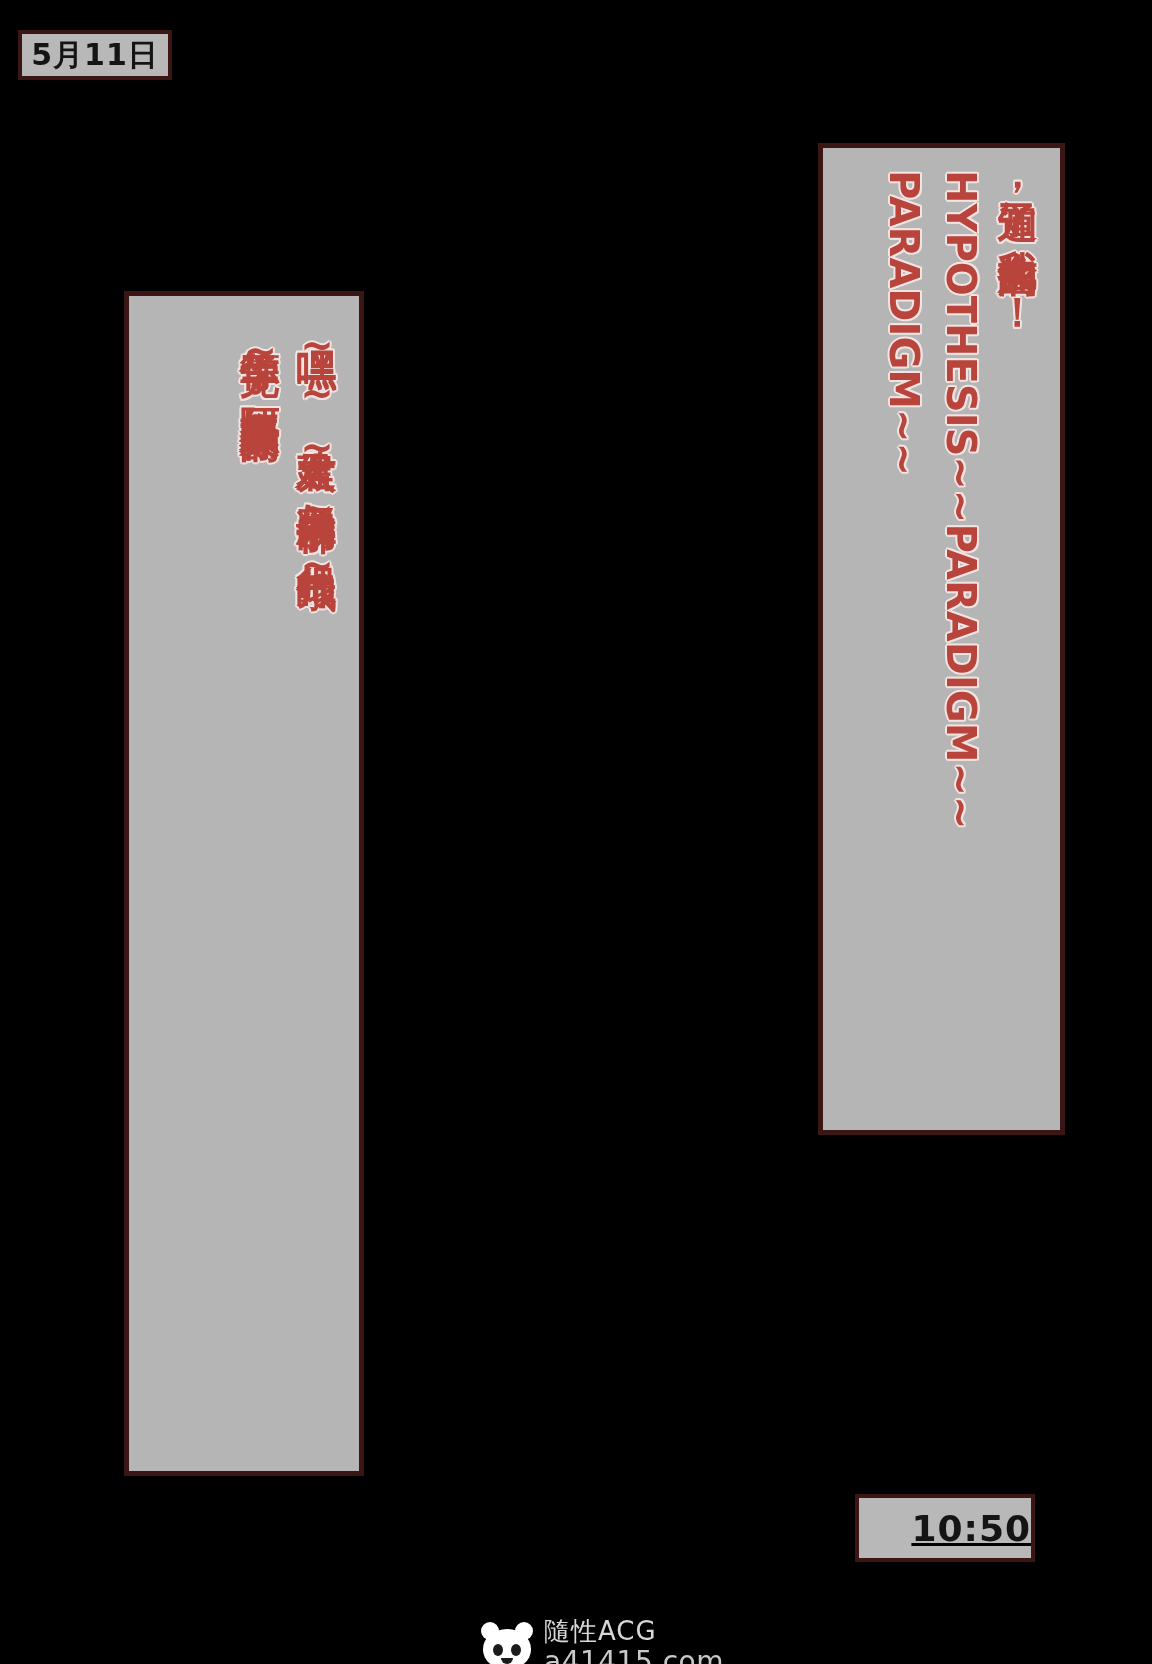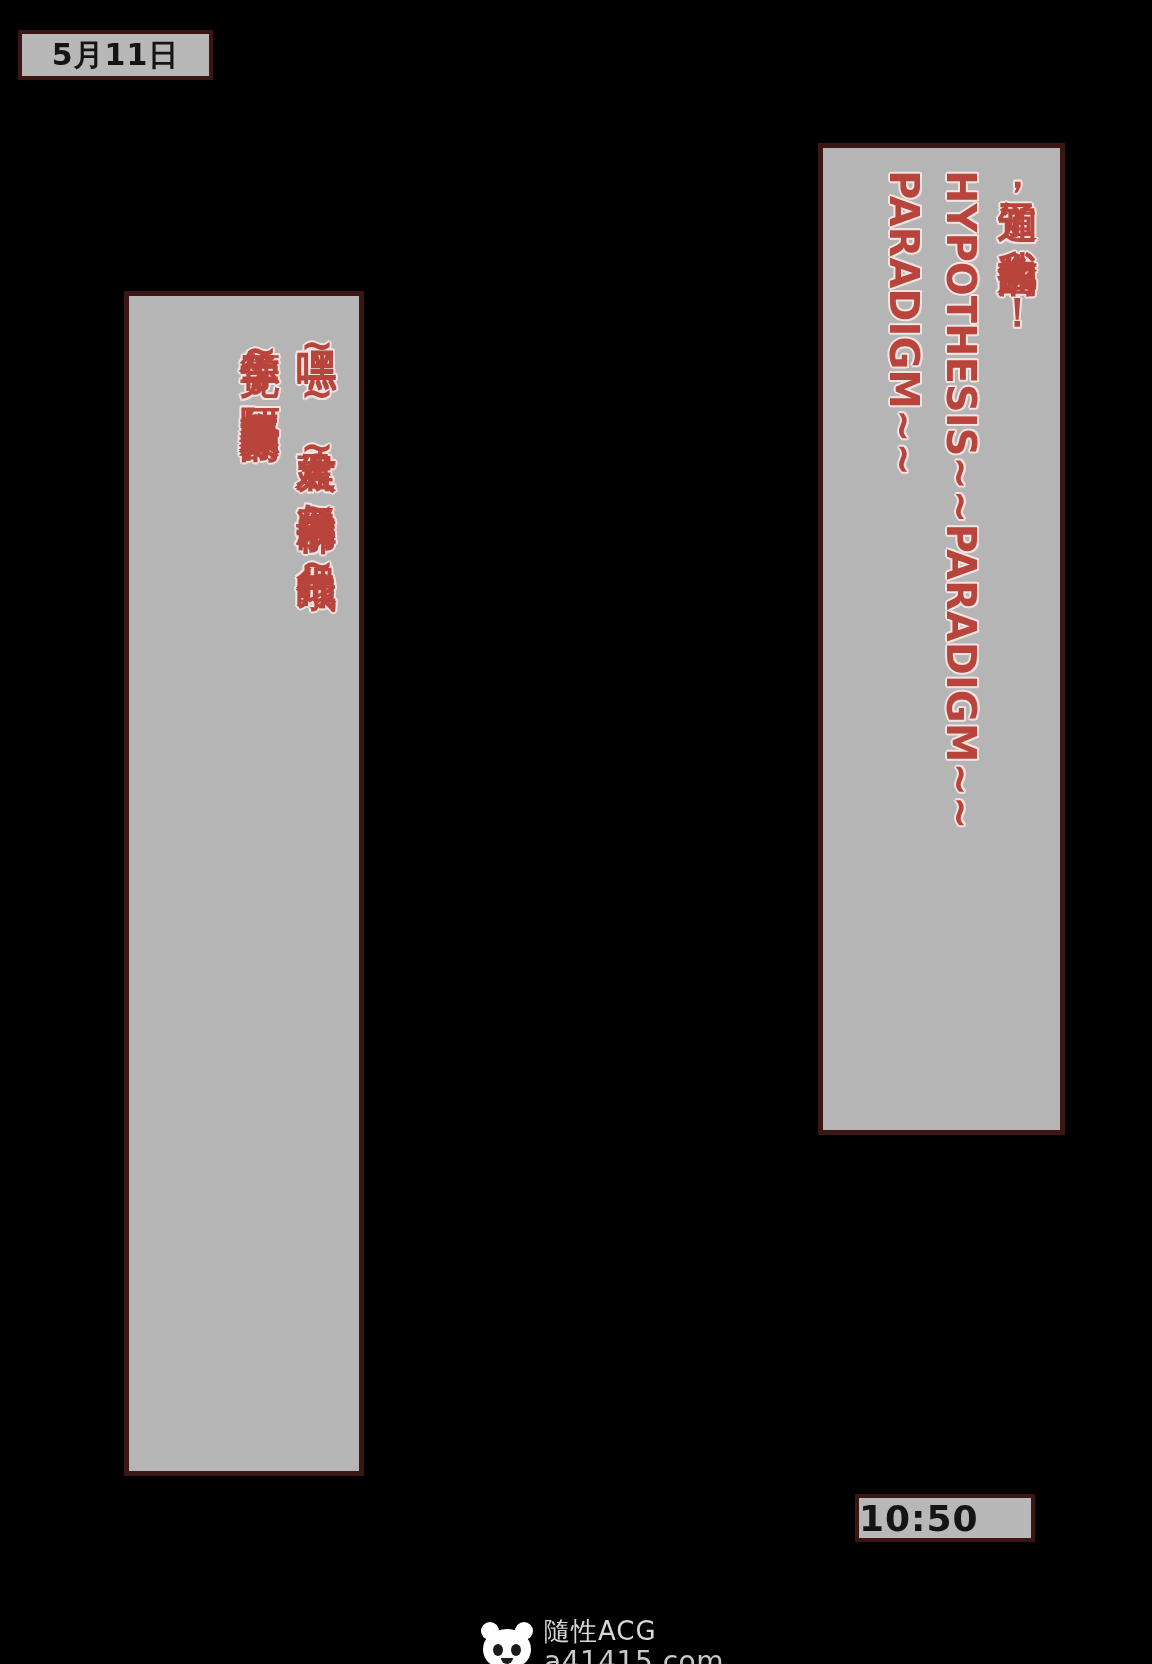--- a/index.html
+++ b/index.html
@@ -22,21 +22,21 @@
     width: 1152px;
     height: 1664px;
     background: #000000;
   }
 
   
   .date-badge {
     position: absolute;
     left: 18px;
     top: 30px;
-    width: 195px;
+    width: 154px;
     height: 50px;
     background: #b8b8b8;
     border: 4px solid #3a1714;
     box-sizing: border-box;
     display: flex;
     align-items: center;
     justify-content: center;
   }
   .date-badge span {
     font-family: "DejaVu Sans", sans-serif;
@@ -45,27 +45,28 @@
     color: #141414;
     letter-spacing: 1px;
   }
 
   
   .time-badge {
     position: absolute;
     left: 855px;
     top: 1494px;
     width: 180px;
-    height: 48px;
+    height: 68px;
     background: #b8b8b8;
     border: 4px solid #3a1714;
     box-sizing: border-box;
     display: flex;
     align-items: center;
-    justify-content: flex-start;
+    justify-content: flex-end;
+    text-decoration: underline;
   }
   .time-badge span {
     font-family: "DejaVu Sans", sans-serif;
     font-size: 36px;
     font-weight: bold;
     color: #141414;
     letter-spacing: 1px;
   }
 
   

